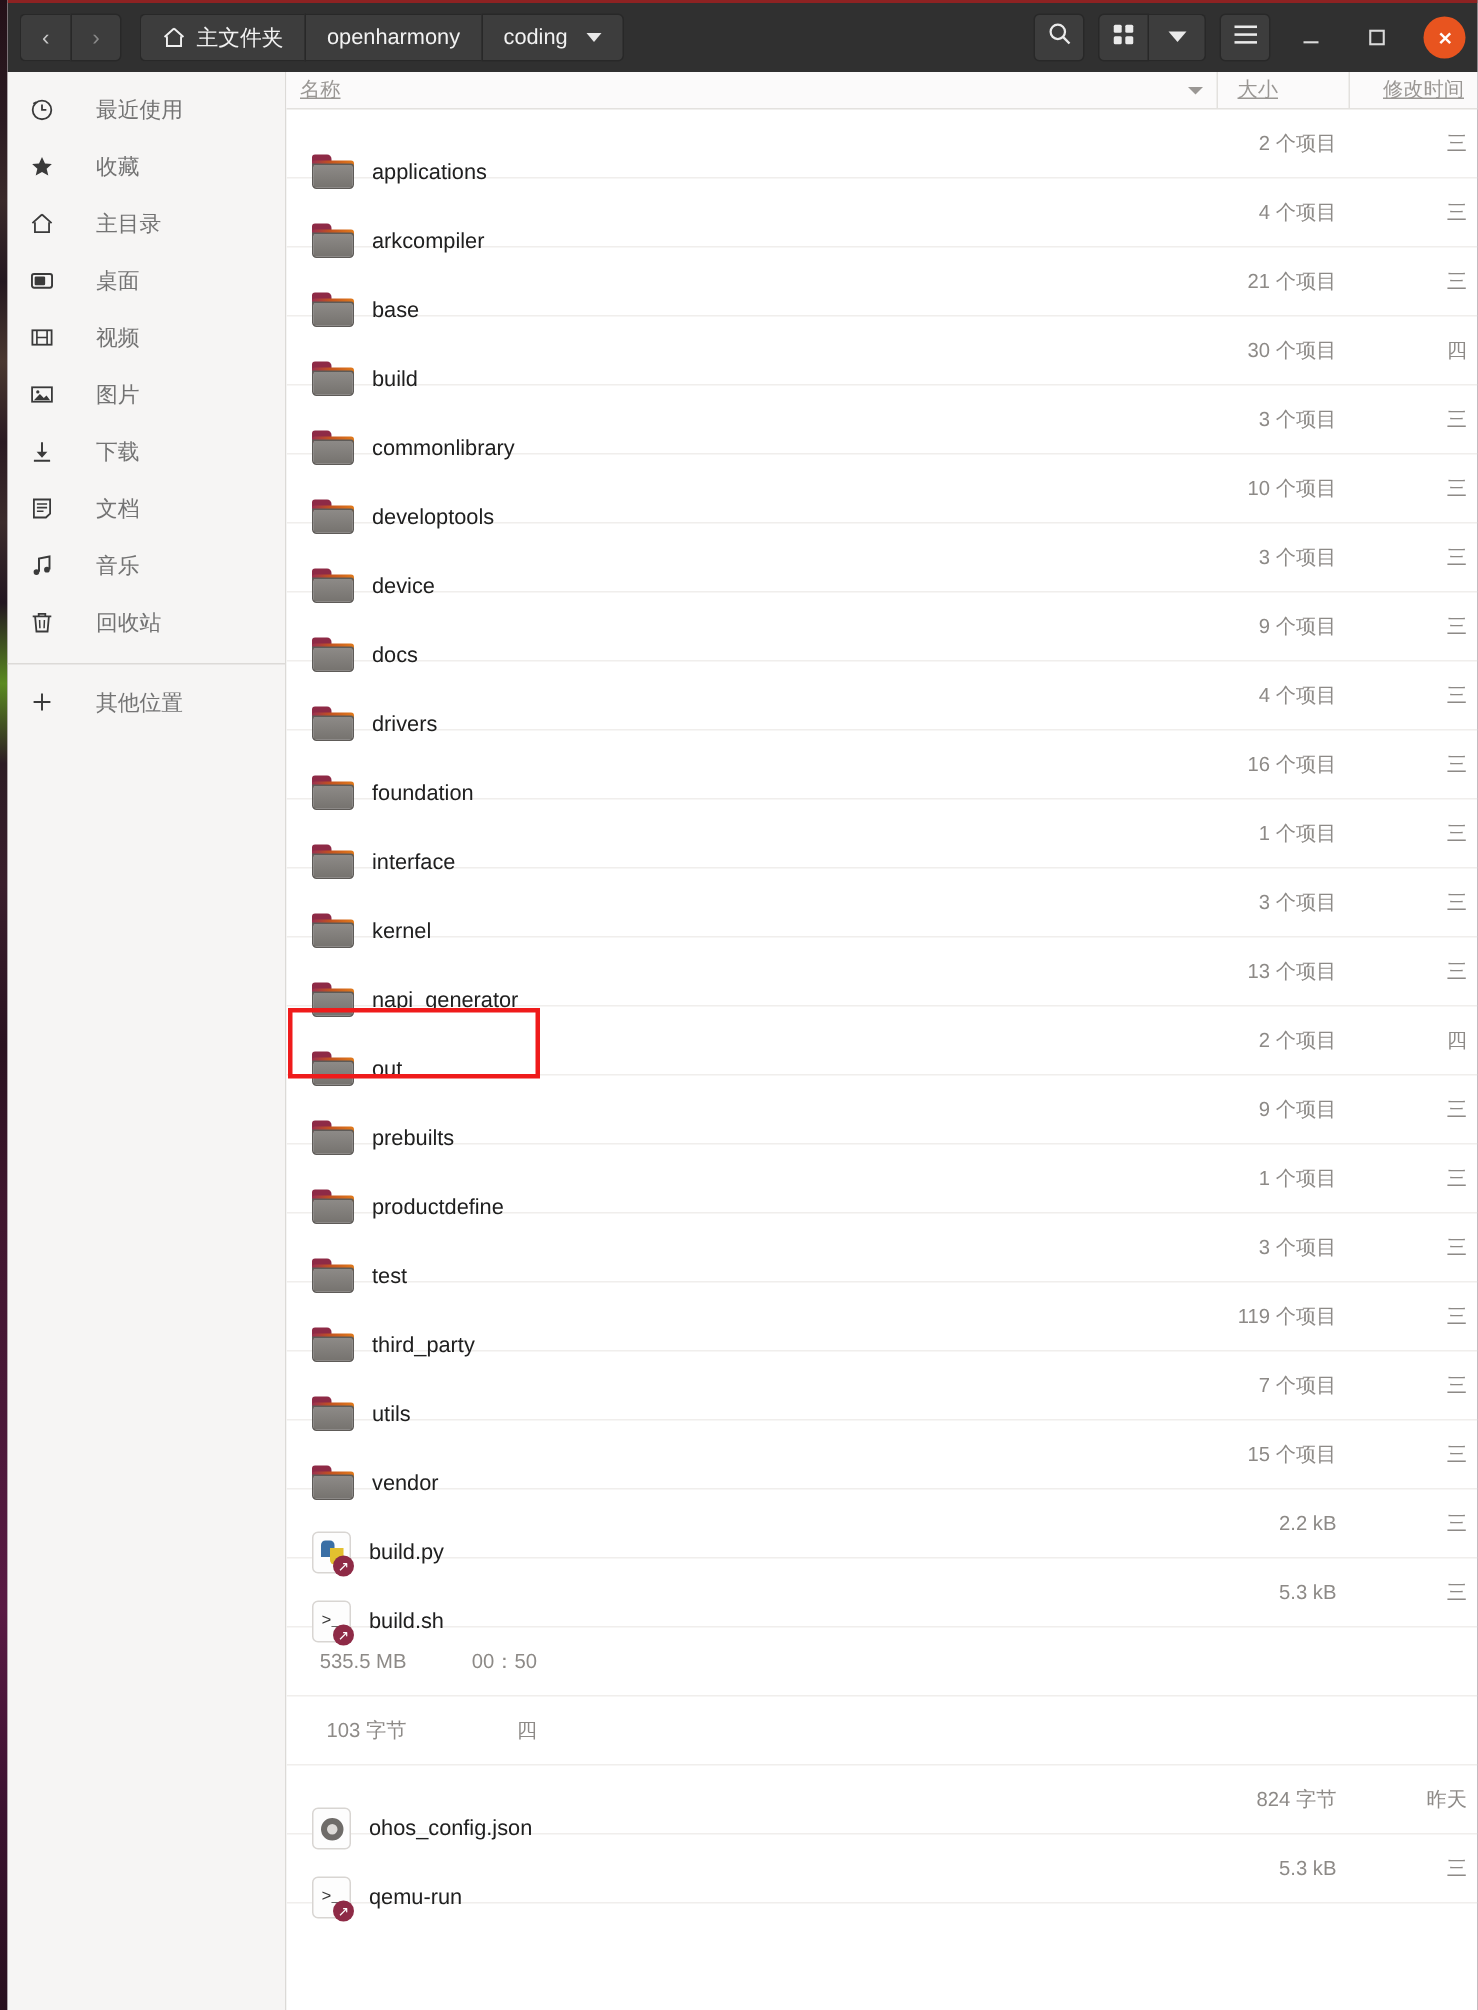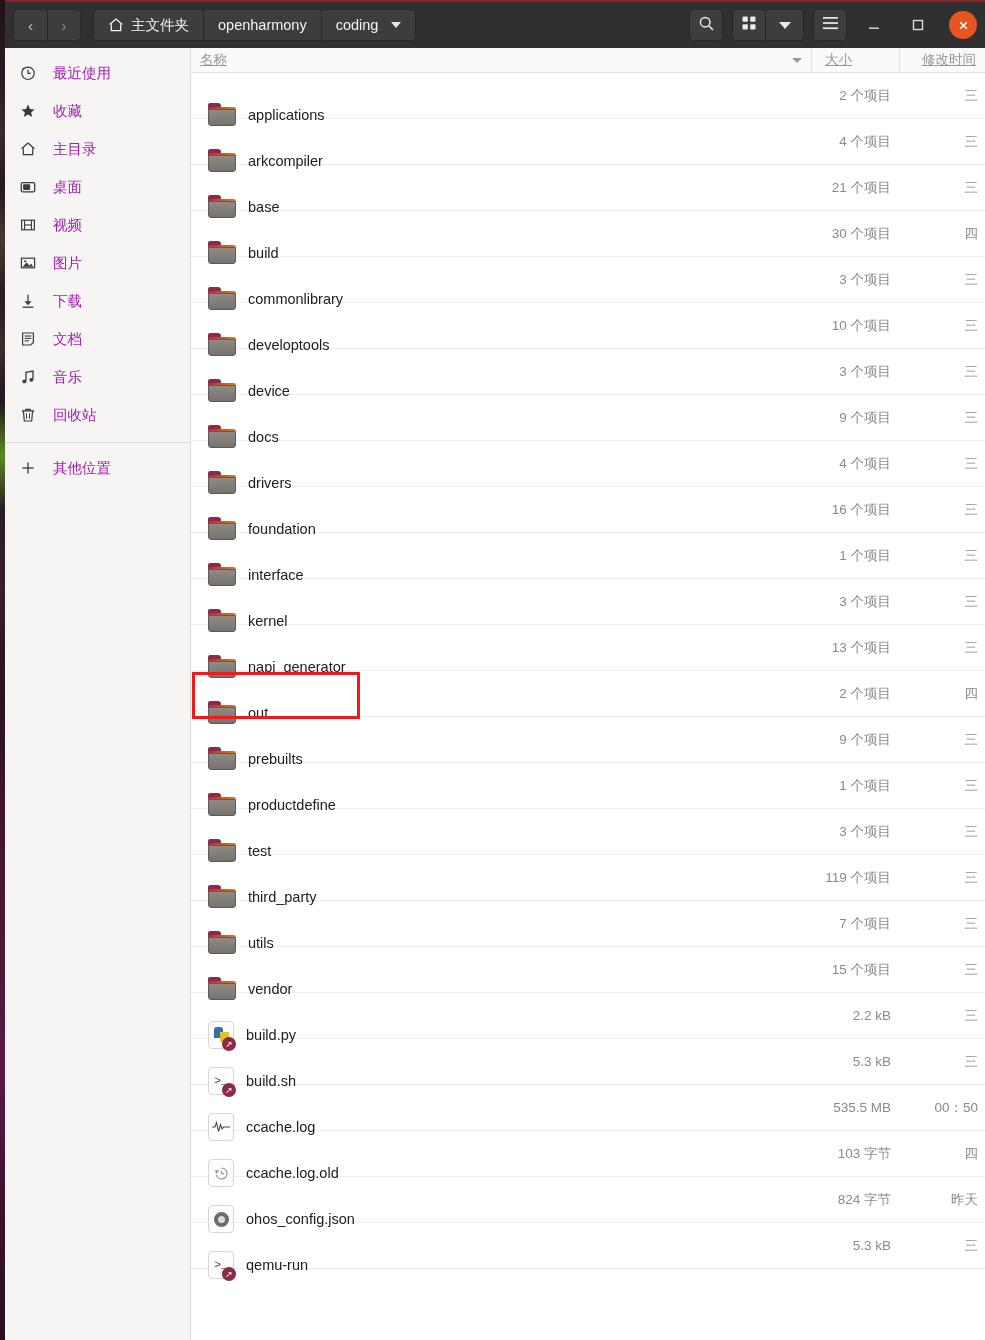--- a/index.html
+++ b/index.html
@@ -98,23 +98,23 @@
   #body { flex: 1 1 auto; display: flex; min-height: 0; }
 
   
   #sidebar {
     width: 186px; flex: 0 0 186px;
     background: #f6f5f4;
     border-right: 1px solid #dcdad7;
     padding-top: 6px;
   }
   .side-item {
-    display: flex; align-items: center; gap: 17px;
+    display: flex; align-items: center; gap: 28px;
     height: 38px; padding: 0 10px 0 14px;
-    color: #a21caf; font-size: 14.5px;
+    color: #737373; font-size: 14.5px;
   }
   .side-ico {
     width: 17px; height: 17px; flex: 0 0 17px;
     display: flex; align-items: center; justify-content: center;
     color: #3a3a3a;
   }
   .side-sep {
     height: 1px; background: #dcdad7; margin: 8px 0 6px 0;
   }
 
@@ -638,42 +638,24 @@
               <span class="fileico">
                 <span class="term">&gt;_</span>
                 <span class="link-badge">↗</span>
               </span>
               <span>build.sh</span>
             </div>
             <div class="cell-size">5.3 kB</div>
             <div class="cell-time">三</div>
           </div>
           <div class="row">
-            <div class="cell-name">
-              <span class="fileico">
-                <svg width="20" height="14" viewBox="0 0 20 14">
-                  <polyline points="1,7 4,7 5.5,2.5 7.5,11.5 9.5,4.5 11,9 12.5,7 19,7" fill="none" stroke="#4a4a4a" stroke-width="1.1"></polyline>
-                </svg>
-              </span>
-              <span>ccache.log</span>
-            </div>
             <div class="cell-size">535.5 MB</div>
             <div class="cell-time">00：50</div>
           </div>
           <div class="row">
-            <div class="cell-name">
-              <span class="fileico">
-                <svg width="17" height="17" viewBox="0 0 17 17">
-                  <path d="M8.5 3.1 a5.4 5.4 0 1 1 -5.2 6.7" stroke="#9b9895" stroke-width="1.3" fill="none"></path>
-                  <polygon points="1.6,5.4 6.2,5 3.6,9" fill="#9b9895"></polygon>
-                  <path d="M8.5 5.9 V8.7 H10.9" stroke="#9b9895" stroke-width="1.2" fill="none"></path>
-                </svg>
-              </span>
-              <span>ccache.log.old</span>
-            </div>
             <div class="cell-size">103 字节</div>
             <div class="cell-time">四</div>
           </div>
           <div class="row">
             <div class="cell-name">
               <span class="fileico">
                 <span class="jsonico"></span>
               </span>
               <span>ohos_config.json</span>
             </div>

